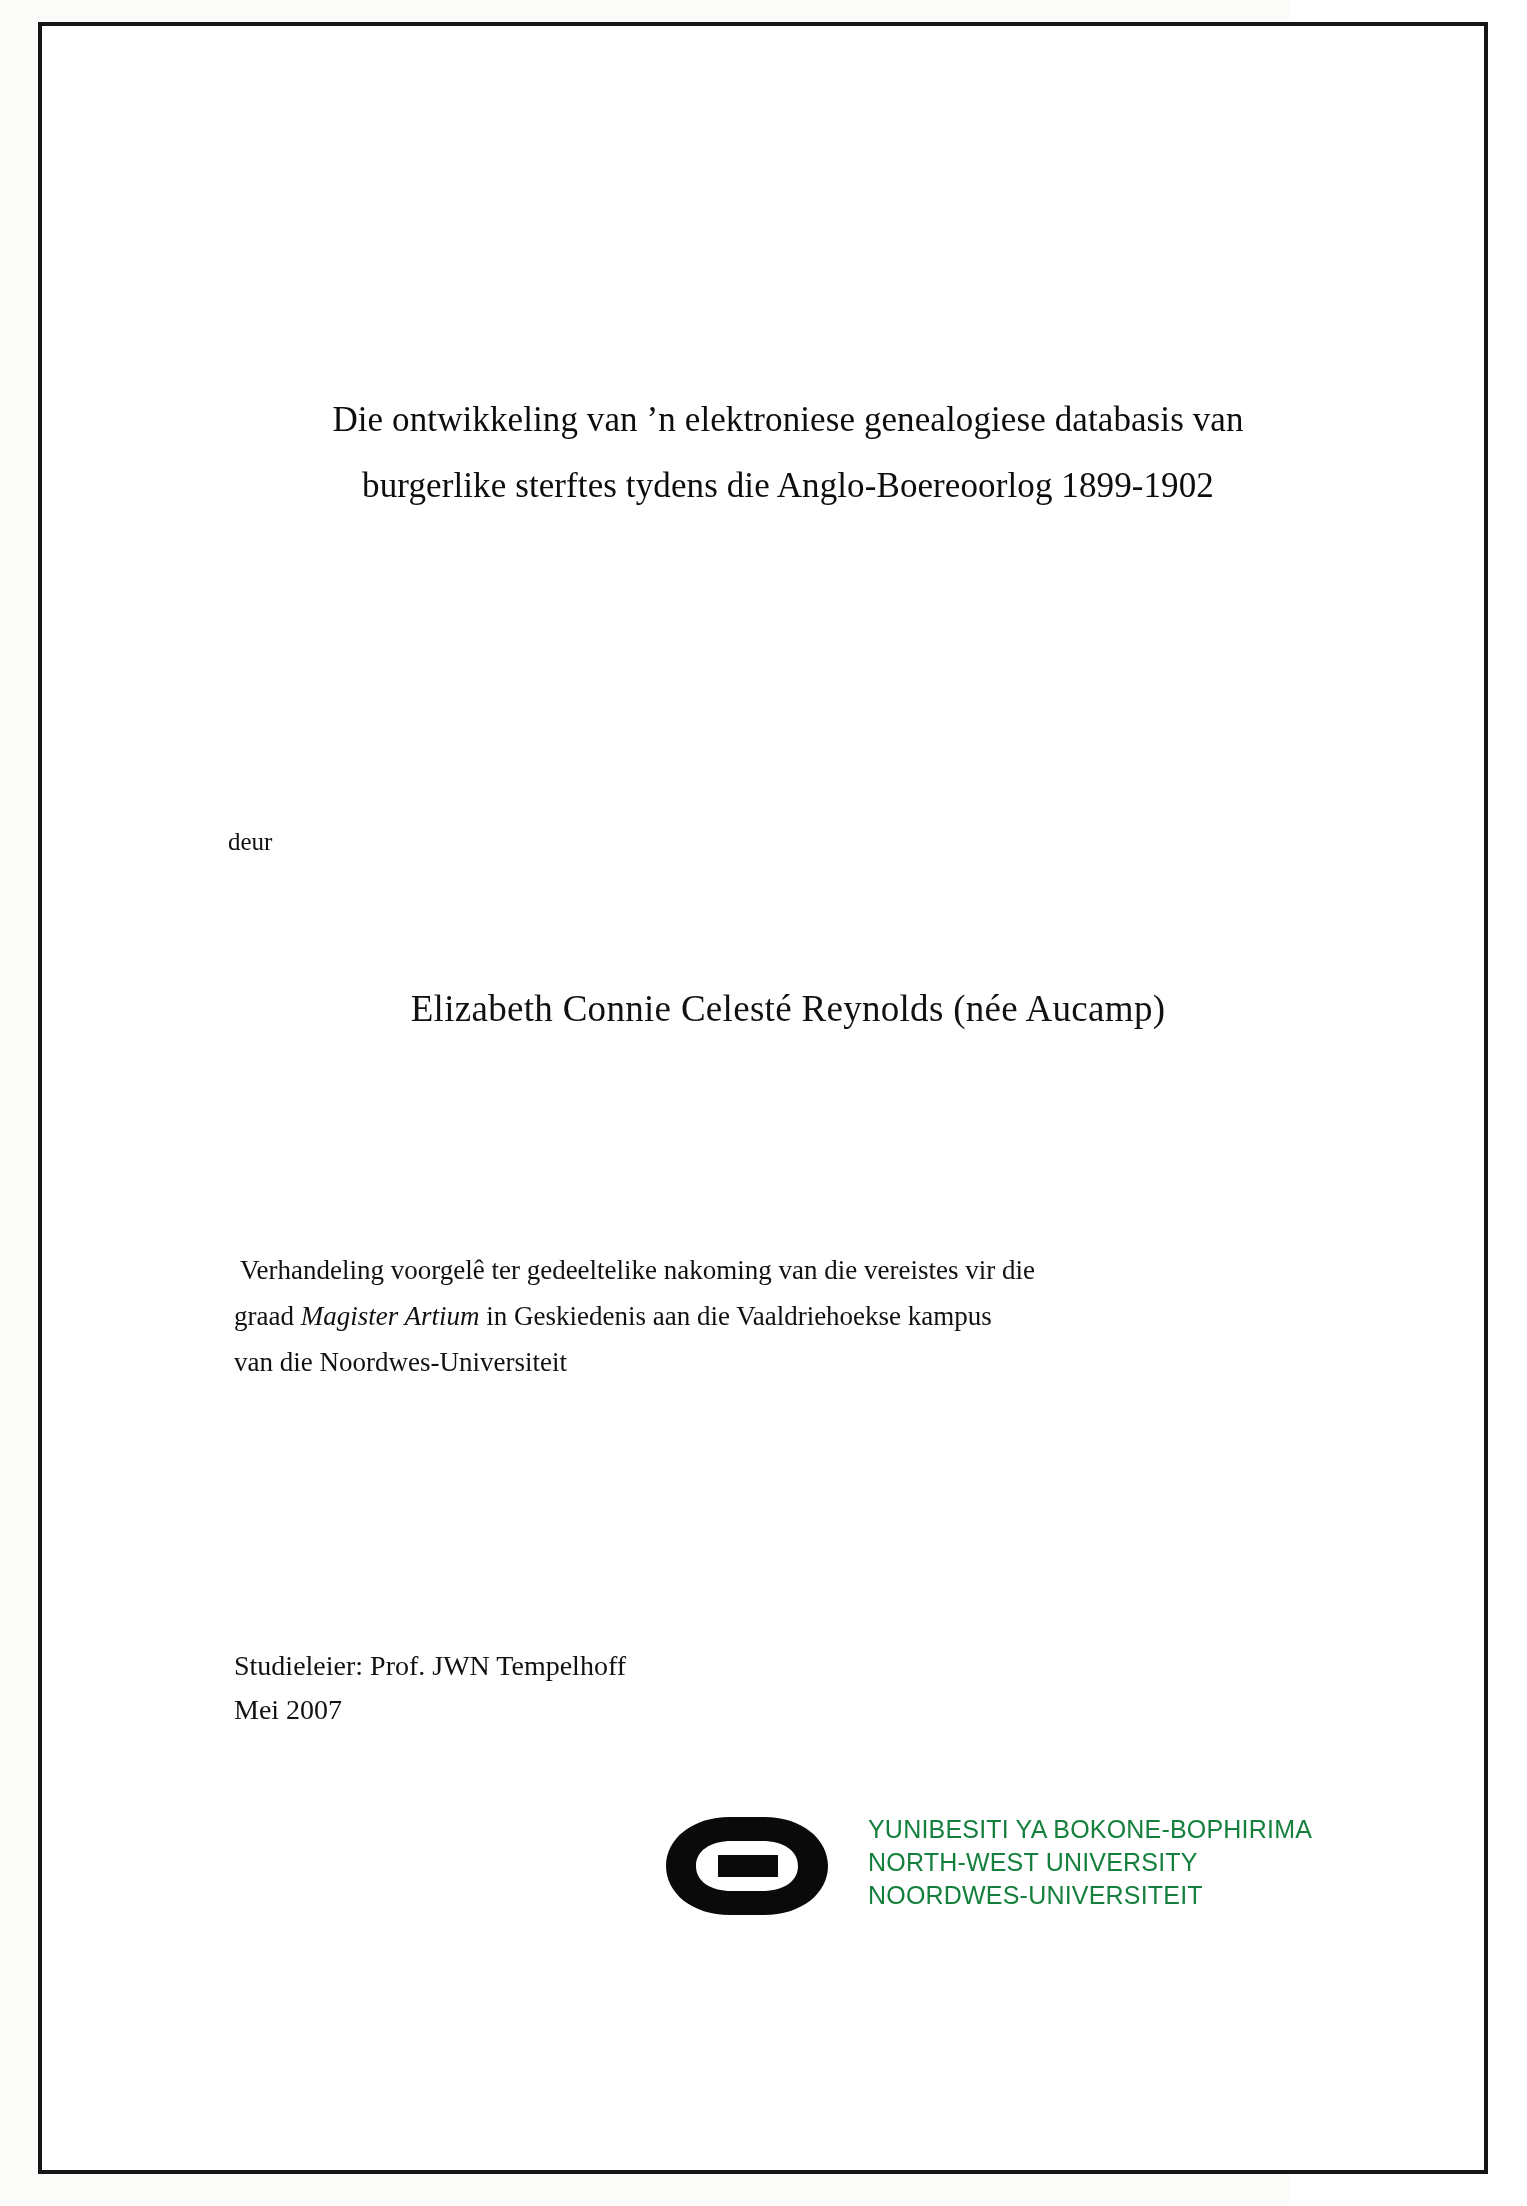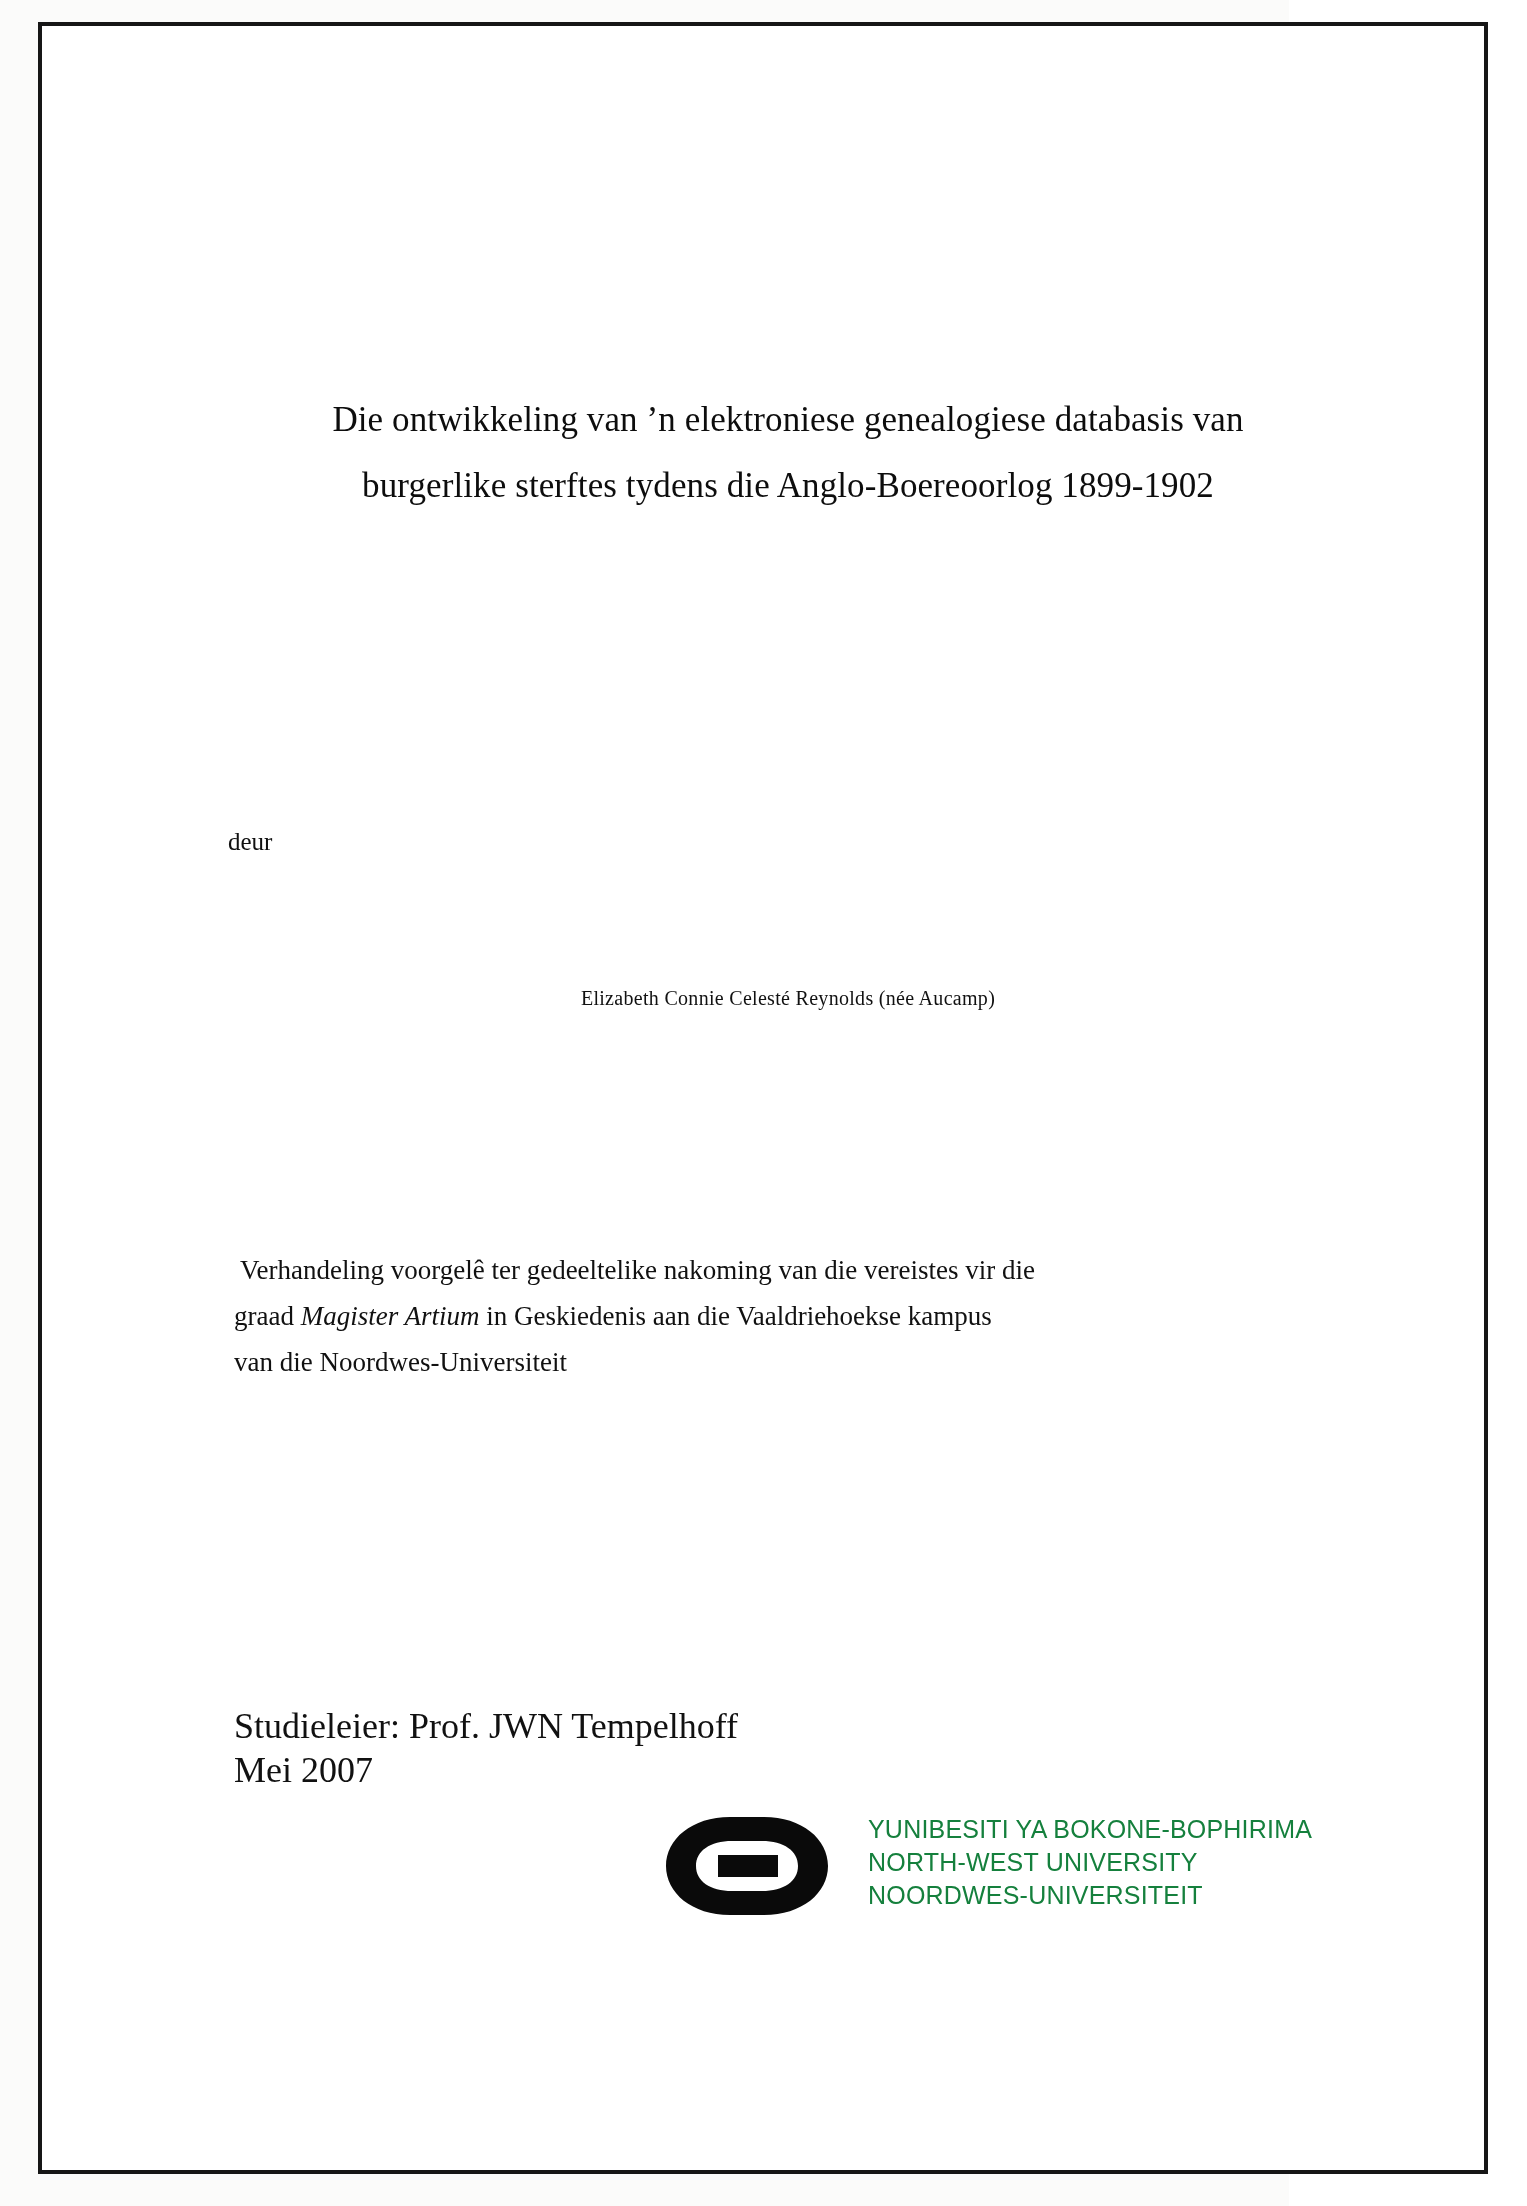--- a/index.html
+++ b/index.html
@@ -78,21 +78,21 @@
     text-align: left;
     font-size: 25px;
   }
 
   .author {
     position: absolute;
     top: 955px;
     left: 30px;
     width: 1120px;
     text-align: center;
-    font-size: 20px;
+    font-size: 37px;
     letter-spacing: 0.3px;
   }
 
   .statement {
     position: absolute;
     top: 1215px;
     left: 36px;
     width: 1110px;
     font-size: 27px;
     line-height: 46px;
@@ -102,24 +102,24 @@
     text-align: justify;
     text-justify: inter-word;
     margin-left: 6px;
   }
   .statement .ital {
     font-style: italic;
   }
 
   .supervisor {
     position: absolute;
-    top: 1672px;
+    top: 1612px;
     left: 36px;
     width: 1000px;
-    font-size: 36px;
+    font-size: 28px;
     line-height: 44px;
   }
 
   
   .logo-block {
     position: absolute;
     top: 1775px;
     left: 330px;
     width: 760px;
     height: 130px;

